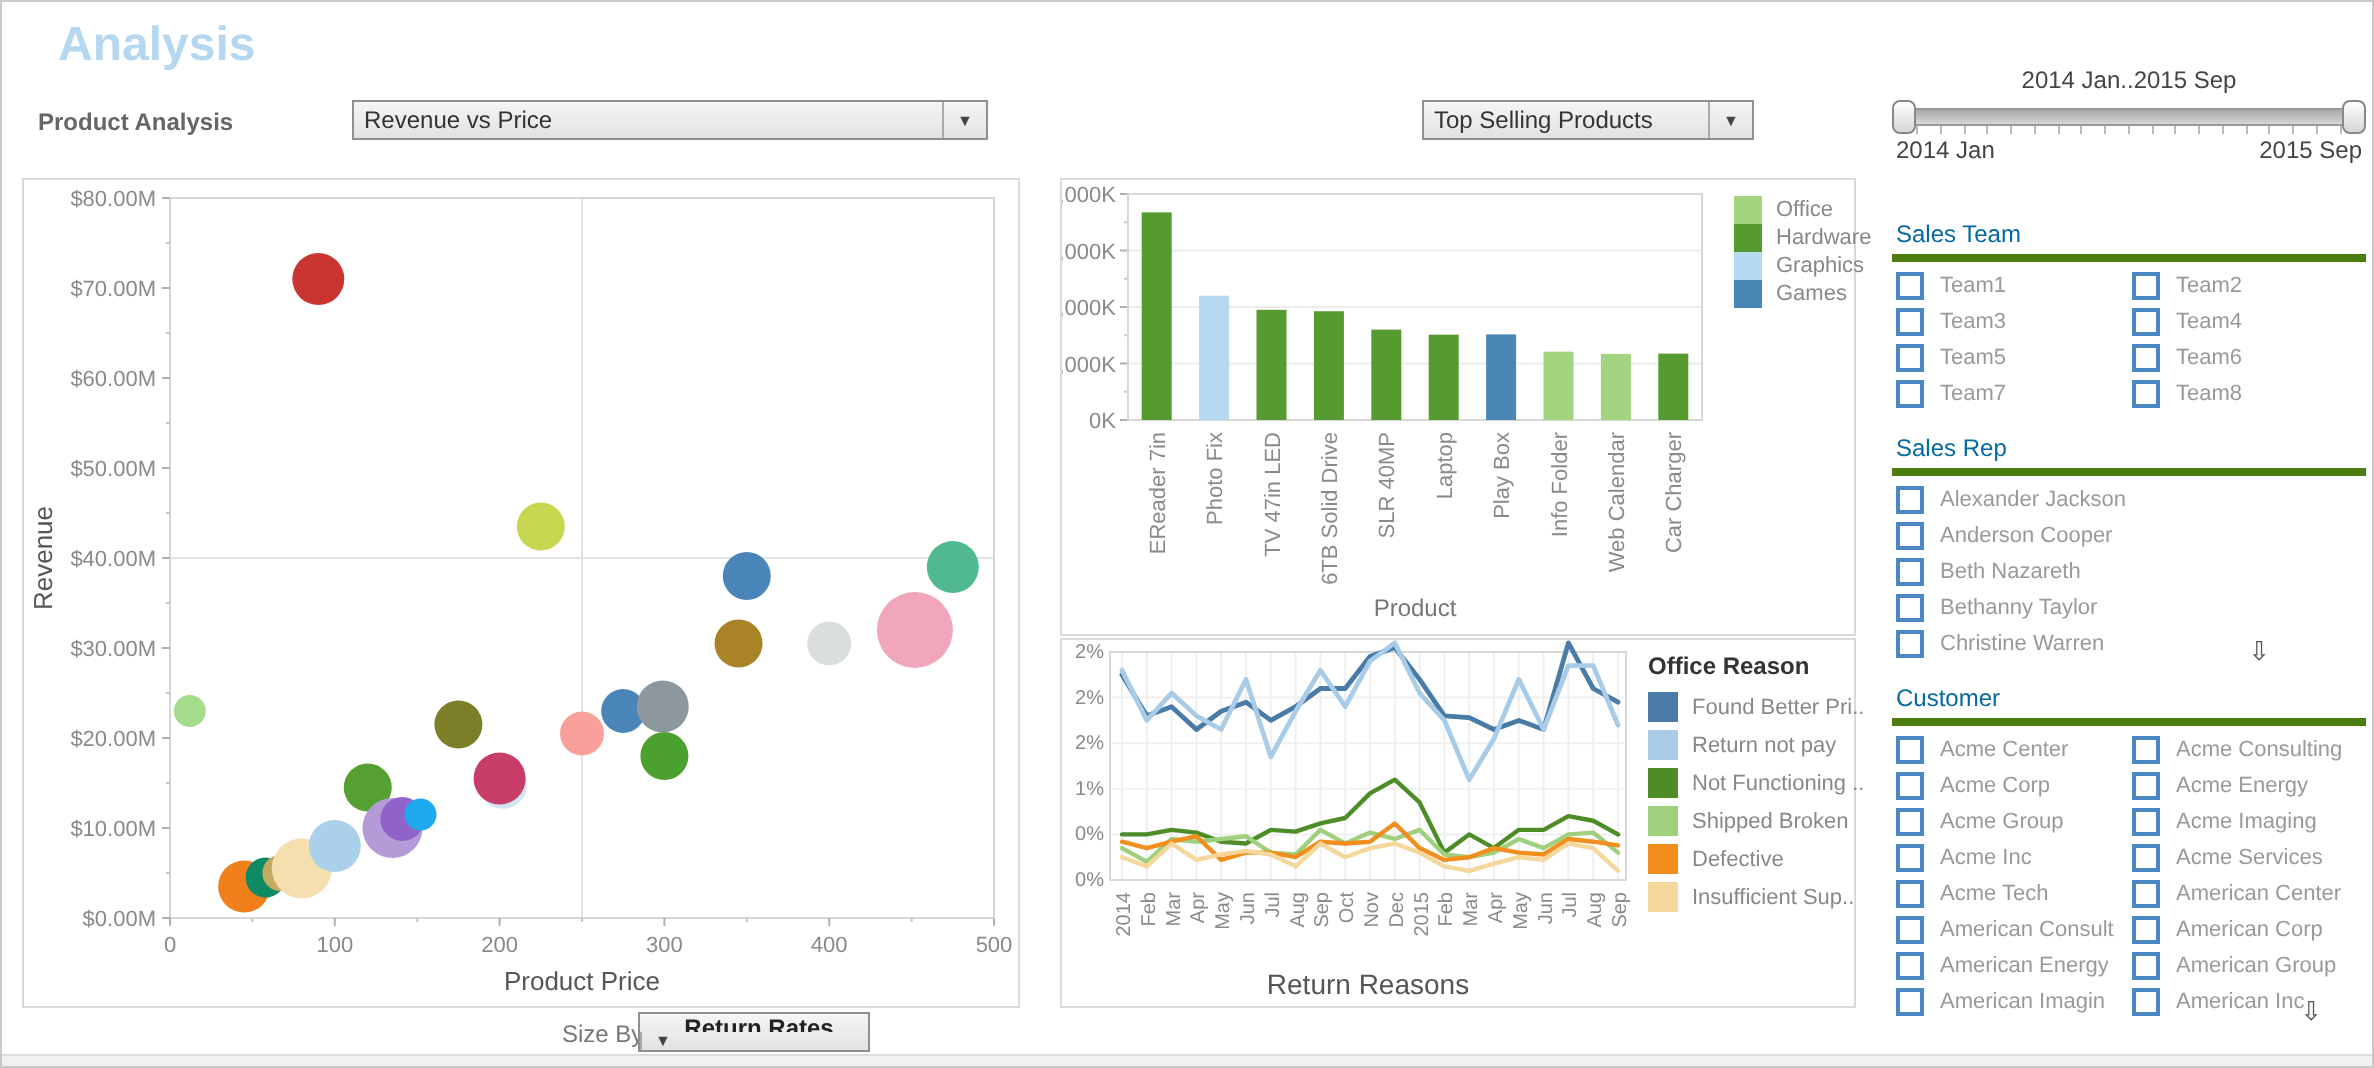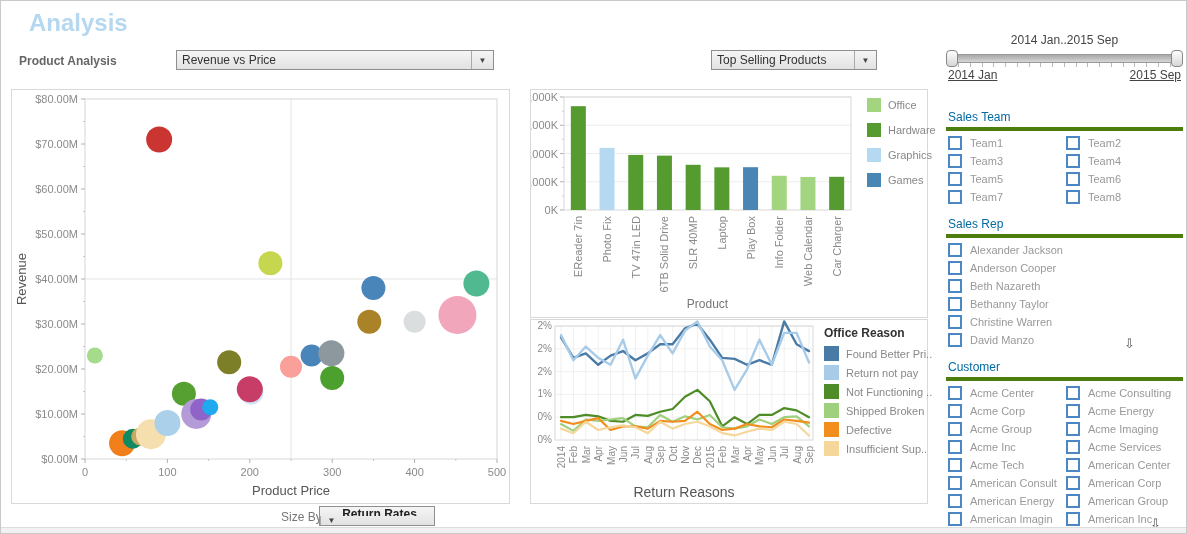--- a/index.html
+++ b/index.html
@@ -23,30 +23,30 @@
   .slider{position:absolute;left:945px;top:32px;width:237px;}
   .slider-title{text-align:center;font-size:12px;color:#444;margin-bottom:3px;}
   .slider-track{position:relative;height:17px;}
   .track-bar{position:absolute;left:2px;right:2px;top:4px;height:7px;border:1px solid #9a9a9a;
              border-radius:3px;background:linear-gradient(#a8a8a8,#d6d6d6);}
   .slider-ticks{position:absolute;left:12px;right:12px;top:13px;height:4px;display:flex;justify-content:space-between;}
   .slider-ticks i{width:1px;height:4px;background:#bbb;}
   .slider-handle{position:absolute;top:0;width:12px;height:17px;background:linear-gradient(#fdfdfd,#d7d7d7);
                  border:1px solid #888;border-radius:4px;box-sizing:border-box;cursor:ew-resize;}
   .h-left{left:0;} .h-right{right:0;}
-  .slider-labels{display:flex;justify-content:space-between;font-size:12px;color:#444;margin-top:1px;padding:0 2px;text-decoration:underline;}
+  .slider-labels{display:flex;justify-content:space-between;font-size:12px;color:#444;margin-top:1px;padding:0 2px;}
 
   .panel{position:absolute;border:1px solid #d9d9d9;background:#fff;}
   .scatter-panel{left:10px;top:88px;width:497px;height:413px;}
   .bar-panel{left:529px;top:88px;width:396px;height:227px;}
   .line-panel{left:529px;top:318px;width:396px;height:183px;}
   svg text{font-family:"Liberation Sans",sans-serif;}
 
   .legend{position:absolute;display:flex;flex-direction:column;}
-  .bar-legend{left:336px;top:8px;gap:11px;}
+  .bar-legend{left:336px;top:8px;gap:0;}
   .line-legend{left:293px;top:6px;gap:4px;}
   .legend-title{font-size:12px;font-weight:bold;color:#333;margin-bottom:2px;}
   .legend-item{display:flex;align-items:center;gap:7px;}
   .legend-swatch{width:14px;height:14px;flex:0 0 auto;}
   .line-legend .legend-swatch{width:15px;height:15px;}
   .legend-label{font-size:11px;color:#888;white-space:nowrap;}
 
   .filterpanel{position:absolute;left:945px;top:100px;width:237px;}
   .fsection{position:relative;}
   .fheader{margin-top:7px;padding:2px 0 3px 2px;font-size:12px;font-weight:normal;color:#0369a1;
@@ -406,24 +406,20 @@
             <span class="cb-label">Beth Nazareth</span>
           </div>
           <div class="cb-item">
             <span class="cb-box"></span>
             <span class="cb-label">Bethanny Taylor</span>
           </div>
           <div class="cb-item">
             <span class="cb-box"></span>
             <span class="cb-label">Christine Warren</span>
           </div>
-          <div class="cb-item">
-            <span class="cb-box"></span>
-            <span class="cb-label">David Manzo</span>
-          </div>
         </div>
       <span class="scroll-arrow arrow-rep">⇩</span>
     </div>
     <div class="fsection">
       <div class="fheader">Customer</div>
       <div class="checklist" style="grid-template-columns: 118px 1fr;">
           <div class="cb-item">
             <span class="cb-box"></span>
             <span class="cb-label">Acme Center</span>
           </div>

